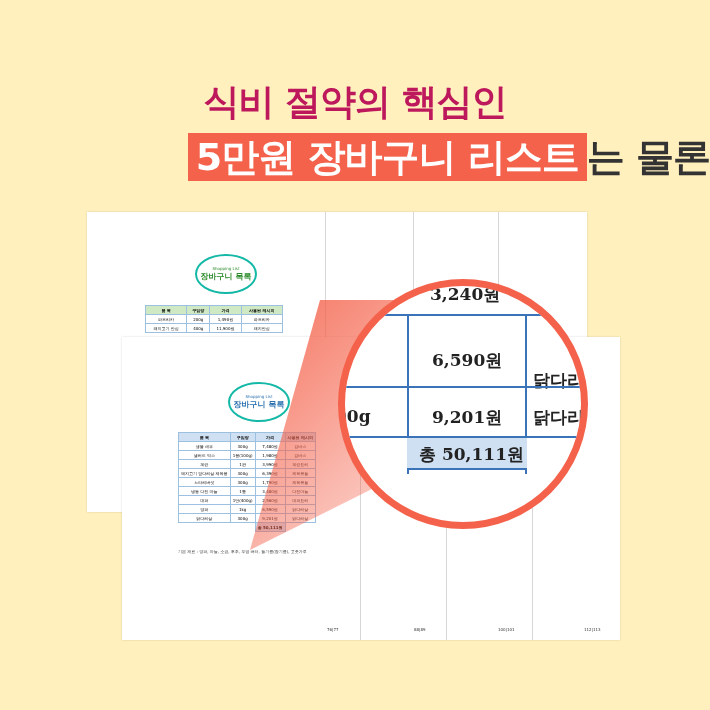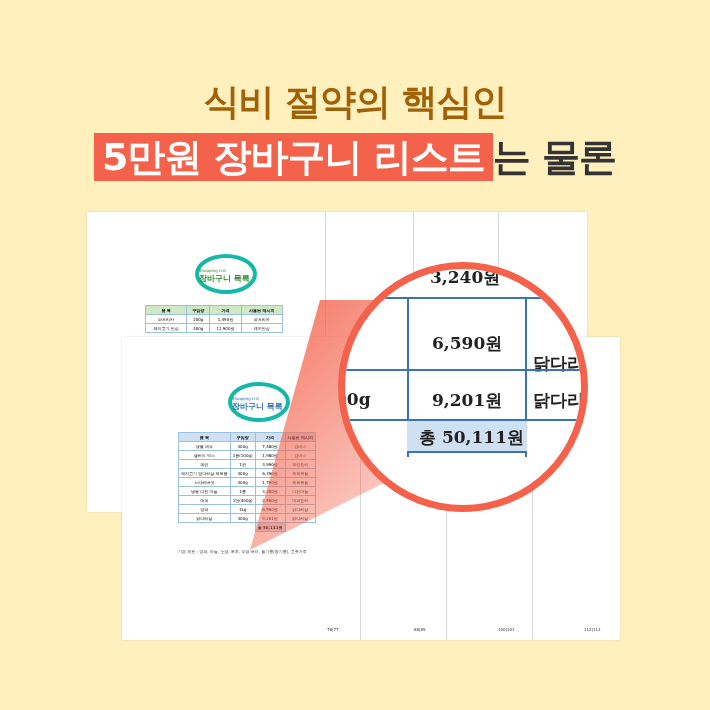--- a/index.html
+++ b/index.html
@@ -1,33 +1,33 @@
 <!DOCTYPE html>
 <html><head>
 <meta charset="utf-8">
 <style>
   *{box-sizing:border-box;margin:0;padding:0}
   body{width:710px;height:710px;background:#fff0bd;font-family:"DejaVu Sans",sans-serif;position:relative;overflow:hidden}
-  .headline1{position:absolute;top:78px;left:0;width:710px;text-align:center;font-size:36px;font-weight:bold;color:#a16207;letter-spacing:-1px}
-  .headline2{position:absolute;top:132px;left:0;width:710px;text-align:center;font-size:38px;font-weight:bold;color:#333;letter-spacing:-1px}
+  .headline1{position:absolute;top:78px;left:0;width:710px;text-align:center;font-size:36px;font-weight:bold;color:#be185d;letter-spacing:-1px}
+  .headline2{position:absolute;top:132px;left:0;width:710px;text-align:right;font-size:38px;font-weight:bold;color:#333;letter-spacing:-1px}
   .hl{background:#f4624b;color:#fff;padding:2px 8px}
   .sheet{position:absolute;background:#fff;box-shadow:0 0 2px rgba(0,0,0,.15)}
   .back{left:87px;top:212px;width:500px;height:300px}
   .front{left:122px;top:337px;width:498px;height:303px}
   .vline{position:absolute;top:0;bottom:0;width:1px;background:#d6d6d6}
-  .logo{position:absolute;width:62px;height:40px;border:4px solid #14b8a6;border-radius:50%;text-align:left}
+  .logo{position:absolute;width:62px;height:40px;border:2px solid #14b8a6;border-radius:50%;text-align:center}
   .logo .t1{font-size:4px;color:#2a8a2a;margin-top:10px}
   .logo .t2{font-size:8px;font-weight:bold}
   table.mini{position:absolute;border-collapse:collapse;font-size:4px}
   table.mini td,table.mini th{border:1px solid #9bc0e0;padding:1px 2px;text-align:center;height:9px}
   table.mini th{font-weight:bold}
   .pgnum{position:absolute;font-size:4px;color:#333}
   .note{position:absolute;font-size:4px;color:#333}
   .beam{position:absolute;left:250px;top:300px;width:200px;height:250px;background:linear-gradient(135deg,rgba(244,98,75,.9),rgba(244,98,75,.15));clip-path:polygon(35% 0,100% 0,100% 60%,0 100%,0 100%)}
-  .lens{position:absolute;left:338px;top:262px;width:250px;height:250px;border-radius:50%;border:7px solid #f4624b;background:#fff;overflow:hidden}
+  .lens{position:absolute;left:338px;top:279px;width:250px;height:250px;border-radius:50%;border:7px solid #f4624b;background:#fff;overflow:hidden}
   .lens-inner{position:absolute;left:-10px;top:-20px;width:300px;height:300px;font-family:"DejaVu Serif",serif;color:#222}
   .cell{position:absolute;font-size:17px;font-weight:bold}
   .hline{position:absolute;height:1.5px;background:#3b73b9}
   .vl{position:absolute;width:1.5px;background:#3b73b9}
 </style>
 </head>
 <body>
 
 <div class="headline1">식비 절약의 핵심인</div>
 <div class="headline2">

